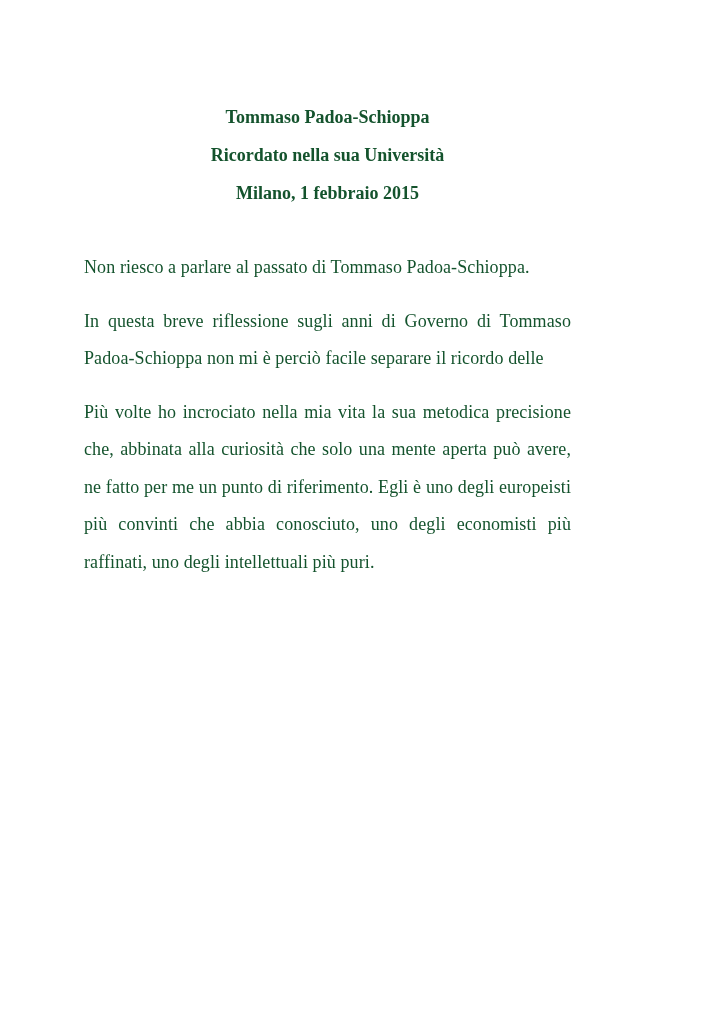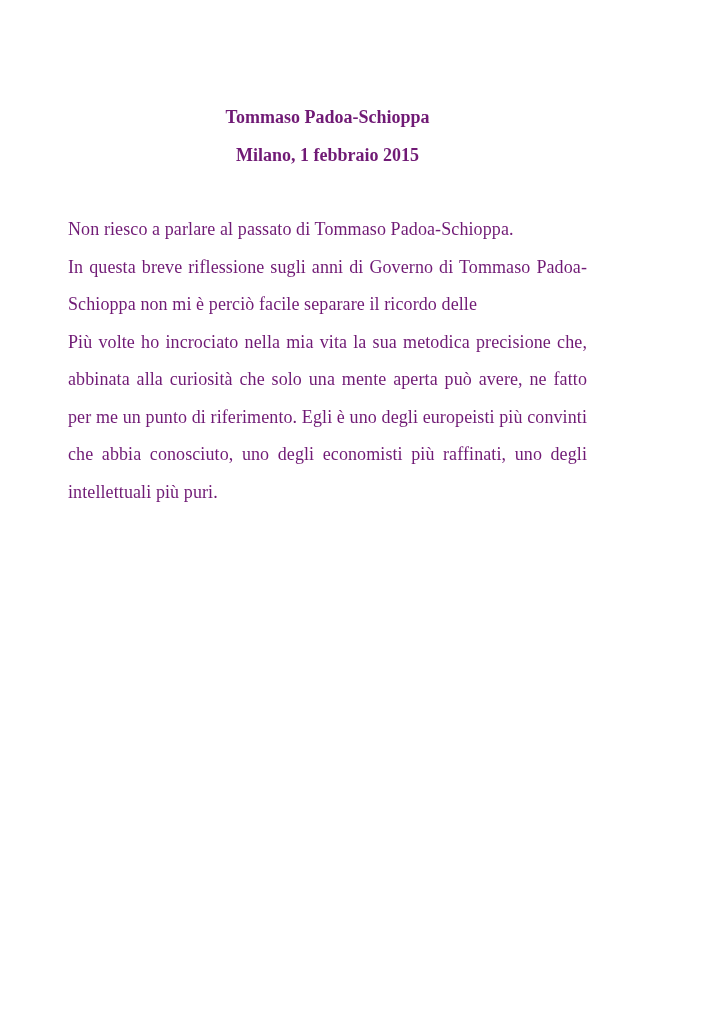--- a/index.html
+++ b/index.html
@@ -8,50 +8,51 @@
     background: #ffffff;
   }
   .page {
     position: relative;
     width: 654px;
     height: 1024px;
     background: #ffffff;
     box-sizing: border-box;
     padding: 98px 67px 0 68px;
     font-family: "Liberation Serif", "DejaVu Serif", serif;
-    color: #701a75;
+    color: #14532d;
     overflow: hidden;
   }
   .title-block {
     text-align: center;
   }
   .title-line {
     font-weight: bold;
     font-size: 18px;
     line-height: 38px;
     white-space: nowrap;
   }
   .body-block {
     margin-top: 37px;
   }
   .body-paragraph {
-    margin: 0;
+    margin: 16px;
     font-size: 18px;
     line-height: 37.5px;
     text-align: justify;
     letter-spacing: 0.1px;
   }
 </style>
 </head>
 <body>
 
 <div class="page">
 
   <div class="title-block">
     <div class="title-line">Tommaso Padoa-Schioppa</div>
+    <div class="title-line">Ricordato nella sua Università</div>
     <div class="title-line">Milano, 1 febbraio 2015</div>
   </div>
 
   <div class="body-block">
     <p class="body-paragraph">Non riesco a parlare al passato di Tommaso Padoa-Schioppa.</p>
     <p class="body-paragraph">In questa breve riflessione sugli anni di Governo di  Tommaso Padoa-Schioppa non mi è perciò facile separare il ricordo delle</p>
     <p class="body-paragraph">Più volte ho incrociato nella mia vita la sua metodica precisione che, abbinata alla curiosità che solo una mente aperta può avere, ne fatto per me un punto di riferimento. Egli è uno degli europeisti più convinti che abbia conosciuto, uno degli economisti più raffinati, uno degli intellettuali più puri.</p>
   </div>
 
 </div>

